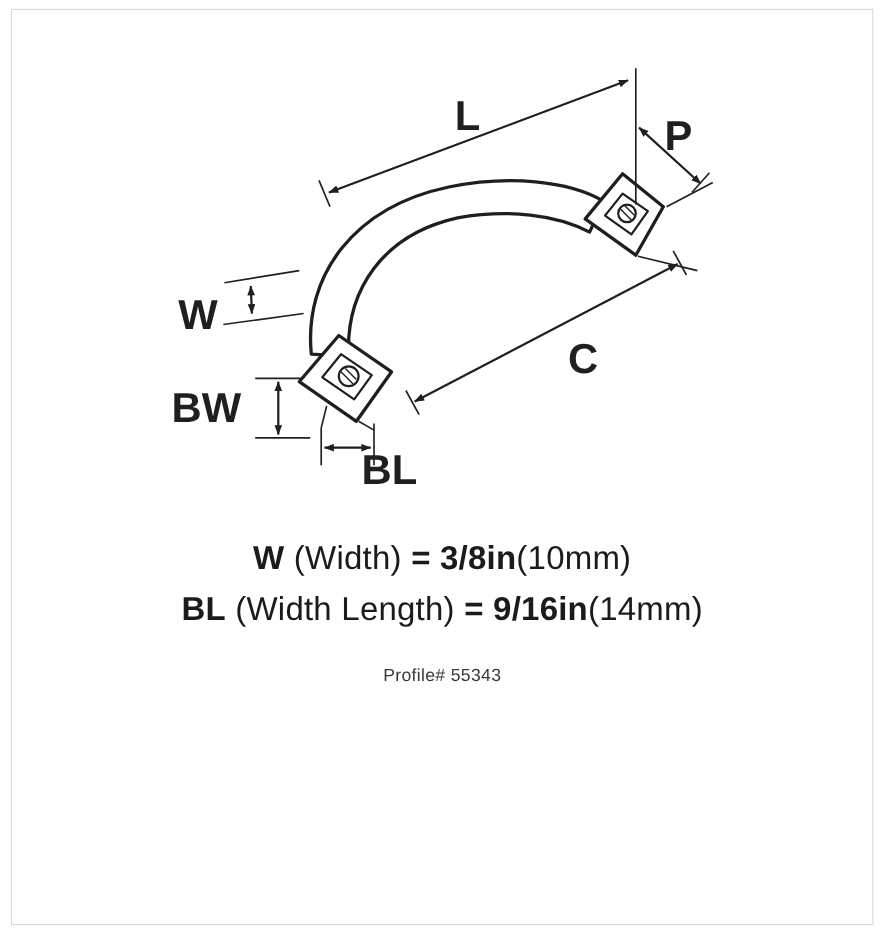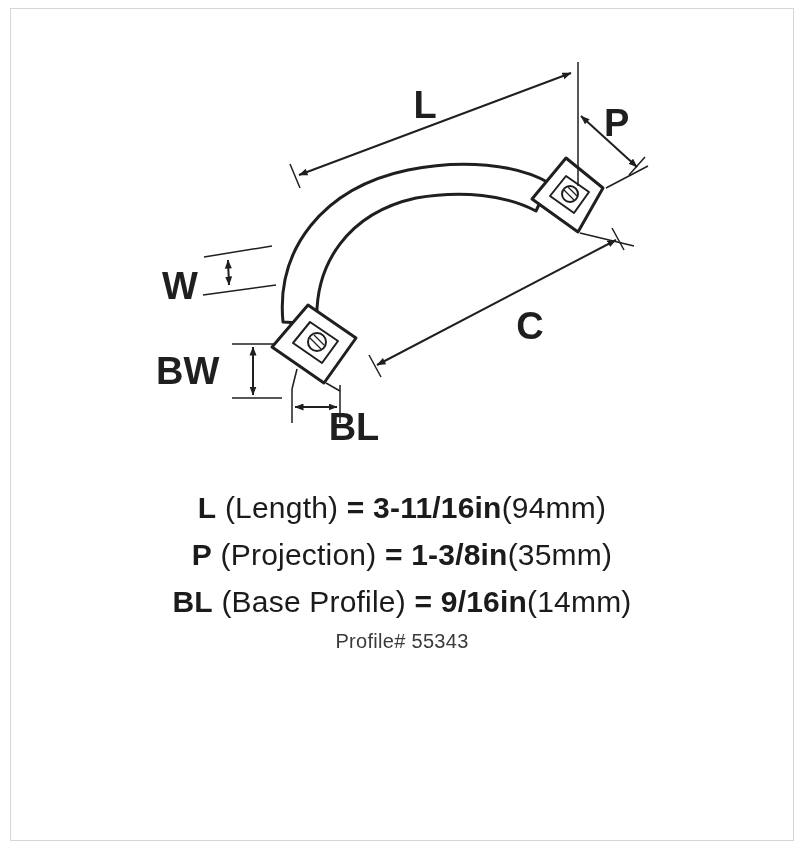--- a/index.html
+++ b/index.html
@@ -34,22 +34,22 @@
     padding-top:26px;
     font-size:30px;
     line-height:47px;
     color:var(--text);
     letter-spacing:.2px;
   }
   .spec-line .b{font-weight:700;}
   .spec-line span{white-space:pre-wrap;}
   .profile{
     text-align:center;
-    margin-top:5px;
-    font-size:20px;
+    margin-top:28px;
+    font-size:16px;
     color:var(--muted);
     letter-spacing:.3px;
   }
 </style>
 </head>
 <body>
 
 <div class="frame"></div>
 
 <div class="diagram-wrap">
@@ -123,23 +123,20 @@
     <line x1="292" y1="383" x2="292" y2="417" stroke-width="1.5"></line>
     <line x1="340" y1="379" x2="340" y2="417" stroke-width="1.5"></line>
     <line x1="295" y1="401" x2="337" y2="401" stroke-width="2" marker-start="url(#arrS)" marker-end="url(#arrE)"></line>
   </g>
   <text x="354" y="434" font-size="38" text-anchor="middle">BL</text>
 </svg>
 </div>
 
 <div class="specs">
   <div class="spec-line">
-    <span class="b">L</span> <span>(Length)</span> <span class="b">=</span> <span class="b">3-11/16in</span><span>(94mm)</span>
+    <span class="b">W</span> <span>(Width)</span> <span class="b">=</span> <span class="b">3/8in</span><span>(10mm)</span>
   </div>
   <div class="spec-line">
-    <span class="b">P</span> <span>(Projection)</span> <span class="b">=</span> <span class="b">1-3/8in</span><span>(35mm)</span>
-  </div>
-  <div class="spec-line">
-    <span class="b">BL</span> <span>(Base Profile)</span> <span class="b">=</span> <span class="b">9/16in</span><span>(14mm)</span>
+    <span class="b">BL</span> <span>(Width Length)</span> <span class="b">=</span> <span class="b">9/16in</span><span>(14mm)</span>
   </div>
 </div>
 
 <div class="profile">Profile# 55343</div>
 
 </body></html>

